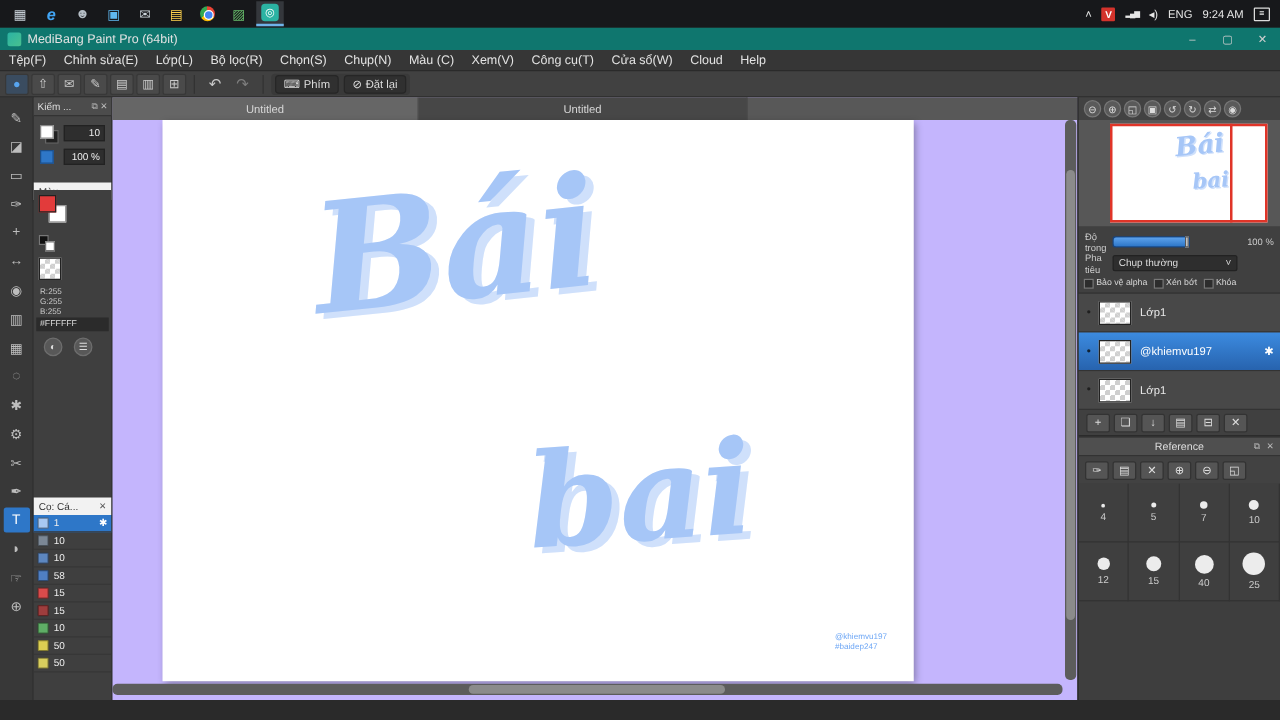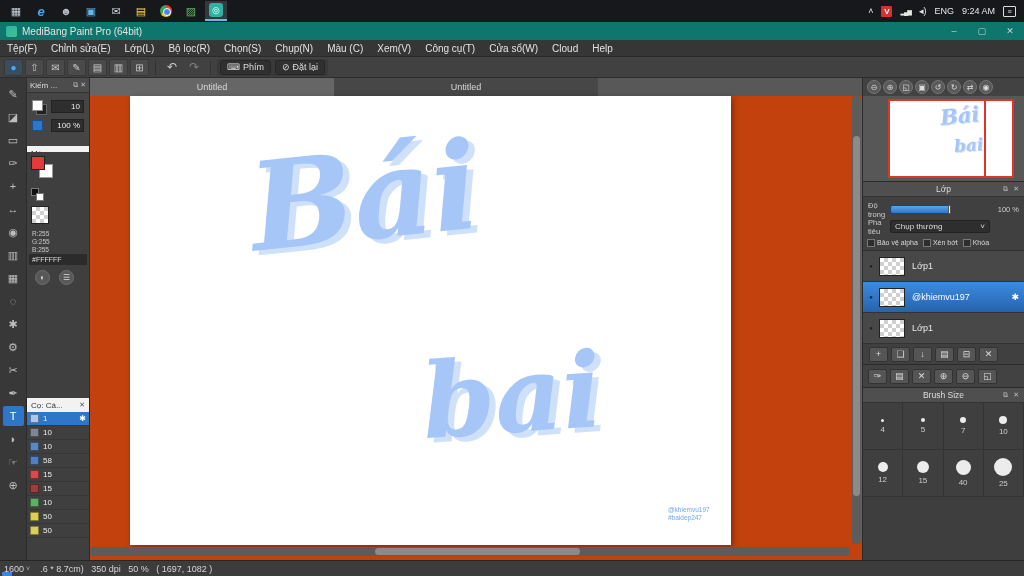--- a/index.html
+++ b/index.html
@@ -69,21 +69,21 @@
 .rbtn{position:absolute;top:118px;width:15px;height:15px;border-radius:50%;background:#585858;border:1px solid #6e6e6e;color:#ddd;font-size:8px;display:flex;align-items:center;justify-content:center}
 .co-head{position:absolute;left:0;right:0;height:14px;background:#f2f2f2;color:#333;font-size:8px;display:flex;align-items:center;padding:5px 4px;box-shadow:0 1px 2px rgba(0,0,0,.4)}
 .co-x{margin-left:auto;color:#555;font-size:7px}
 .brush-list{position:absolute;left:0;right:0;bottom:0;background:#3f3f3f}
 .brow{display:flex;align-items:center;gap:4px;height:14px;padding-left:3px;border-bottom:1px solid #373737;color:#eee;font-size:8px}
 .brow.sel{background:#2e77c8}
 .chip{width:9px;height:9px;border-radius:1px;border:1px solid rgba(0,0,0,.4)}
 .bstar{margin-left:auto;margin-right:3px;color:#fff;font-size:8px}
 
 
-.center{position:absolute;left:90px;top:78px;right:162px;bottom:16px;background:#c2410c}
+.center{position:absolute;left:90px;top:78px;right:162px;bottom:16px;background:#c4b5fd}
 .tabbar{position:absolute;left:0;top:0;right:0;height:18px;background:#585858;display:flex}
 .tab{height:18px;display:flex;align-items:center;justify-content:center;font-size:9px;color:#d8d8d8;background:#666;border-right:1px solid #4a4a4a}
 .tab.active{background:#474747}
 .canvas{position:absolute;left:40px;top:18px;width:601px;height:449px;background:#fff;box-shadow:2px 2px 6px rgba(0,0,0,.35)}
 .word{position:absolute;font-family:"DejaVu Serif",serif;font-style:italic;font-weight:bold;color:#a6c6f7;text-shadow:6px 5px 0 #cfe0fb}
 .word1{left:120px;top:28px;font-size:122px;transform:rotate(-6deg)}
 .word2{left:292px;top:238px;font-size:104px;transform:rotate(-4deg)}
 .wmark{position:absolute;left:538px;top:410px;color:#6ea7f5;font-size:6.5px;line-height:8px}
 .hscroll{position:absolute;left:0;right:12px;bottom:4px;height:9px;background:#5c5c5c;border-radius:4px}
 .hthumb{position:absolute;left:285px;width:205px;top:1px;bottom:1px;background:#8b8b8b;border-radius:4px}
@@ -423,25 +423,20 @@
     </div>
     <div class="nav-body">
       <div class="nav-thumb">
         <span class="mini mini1">Bái</span>
         <span class="mini mini2">bai</span>
         <div class="nav-vline"></div>
         <div class="nav-frame"></div>
       </div>
     </div>
 
-    <div class="rp-head">
-      <span>Lớp</span>
-      <span class="hic h1">⧉</span>
-      <span class="hic h2">✕</span>
-    </div>
     <div class="lay-body">
       <div class="op-row">
         <span class="plabel">Độ trong</span>
         <div class="slider">
             <div class="slider-fill"></div>
             <div class="slider-th"></div>
           </div>
         <span class="pval">100 %</span>
       </div>
       <div class="bl-row">
@@ -486,34 +481,34 @@
       <div class="lay-btns">
         <span class="sqbtn">+</span>
         <span class="sqbtn">❏</span>
         <span class="sqbtn">↓</span>
         <span class="sqbtn">▤</span>
         <span class="sqbtn">⊟</span>
         <span class="sqbtn">✕</span>
       </div>
     </div>
 
+    <div class="rp-head">
+      <span>Reference</span>
+      <span class="hic h1">⧉</span>
+      <span class="hic h2">✕</span>
+    </div>
     <div class="ref-icons">
       <span class="sqbtn">✑</span>
       <span class="sqbtn">▤</span>
       <span class="sqbtn">✕</span>
       <span class="sqbtn">⊕</span>
       <span class="sqbtn">⊖</span>
       <span class="sqbtn">◱</span>
     </div>
 
-    <div class="rp-head">
-      <span>Brush Size</span>
-      <span class="hic h1">⧉</span>
-      <span class="hic h2">✕</span>
-    </div>
     <div class="bs-grid">
       <div class="bs-cell">
           <span class="bs-dot" style="width: 3px; height: 3px;"></span>
           <span class="bs-num">4</span>
         </div>
       <div class="bs-cell">
           <span class="bs-dot" style="width: 4px; height: 4px;"></span>
           <span class="bs-num">5</span>
         </div>
       <div class="bs-cell">
@@ -536,22 +531,14 @@
           <span class="bs-dot" style="width: 15px; height: 15px;"></span>
           <span class="bs-num">40</span>
         </div>
       <div class="bs-cell">
           <span class="bs-dot" style="width: 18px; height: 18px;"></span>
           <span class="bs-num">25</span>
         </div>
     </div>
   </div>
 
-  <div class="statusbar">
-    <span class="sb-chip"></span>
-    <span class="sb-zoom">
-      <span>1600</span>
-      <span class="sb-caret">˅</span>
-    </span>
-    <span class="sb-info">.6 * 8.7cm)   350 dpi   50 %   ( 1697, 1082 )</span>
-  </div>
 
 </div>
 
 </body></html>

